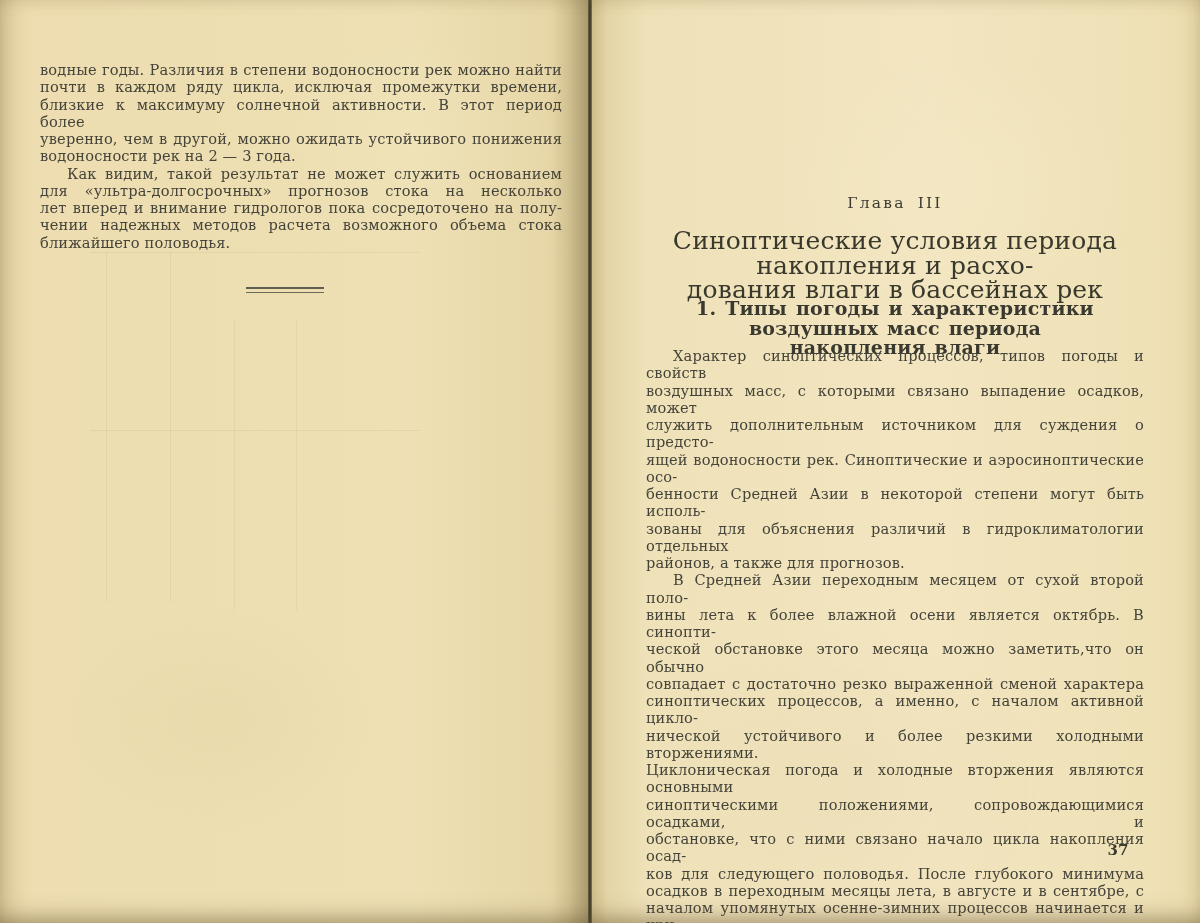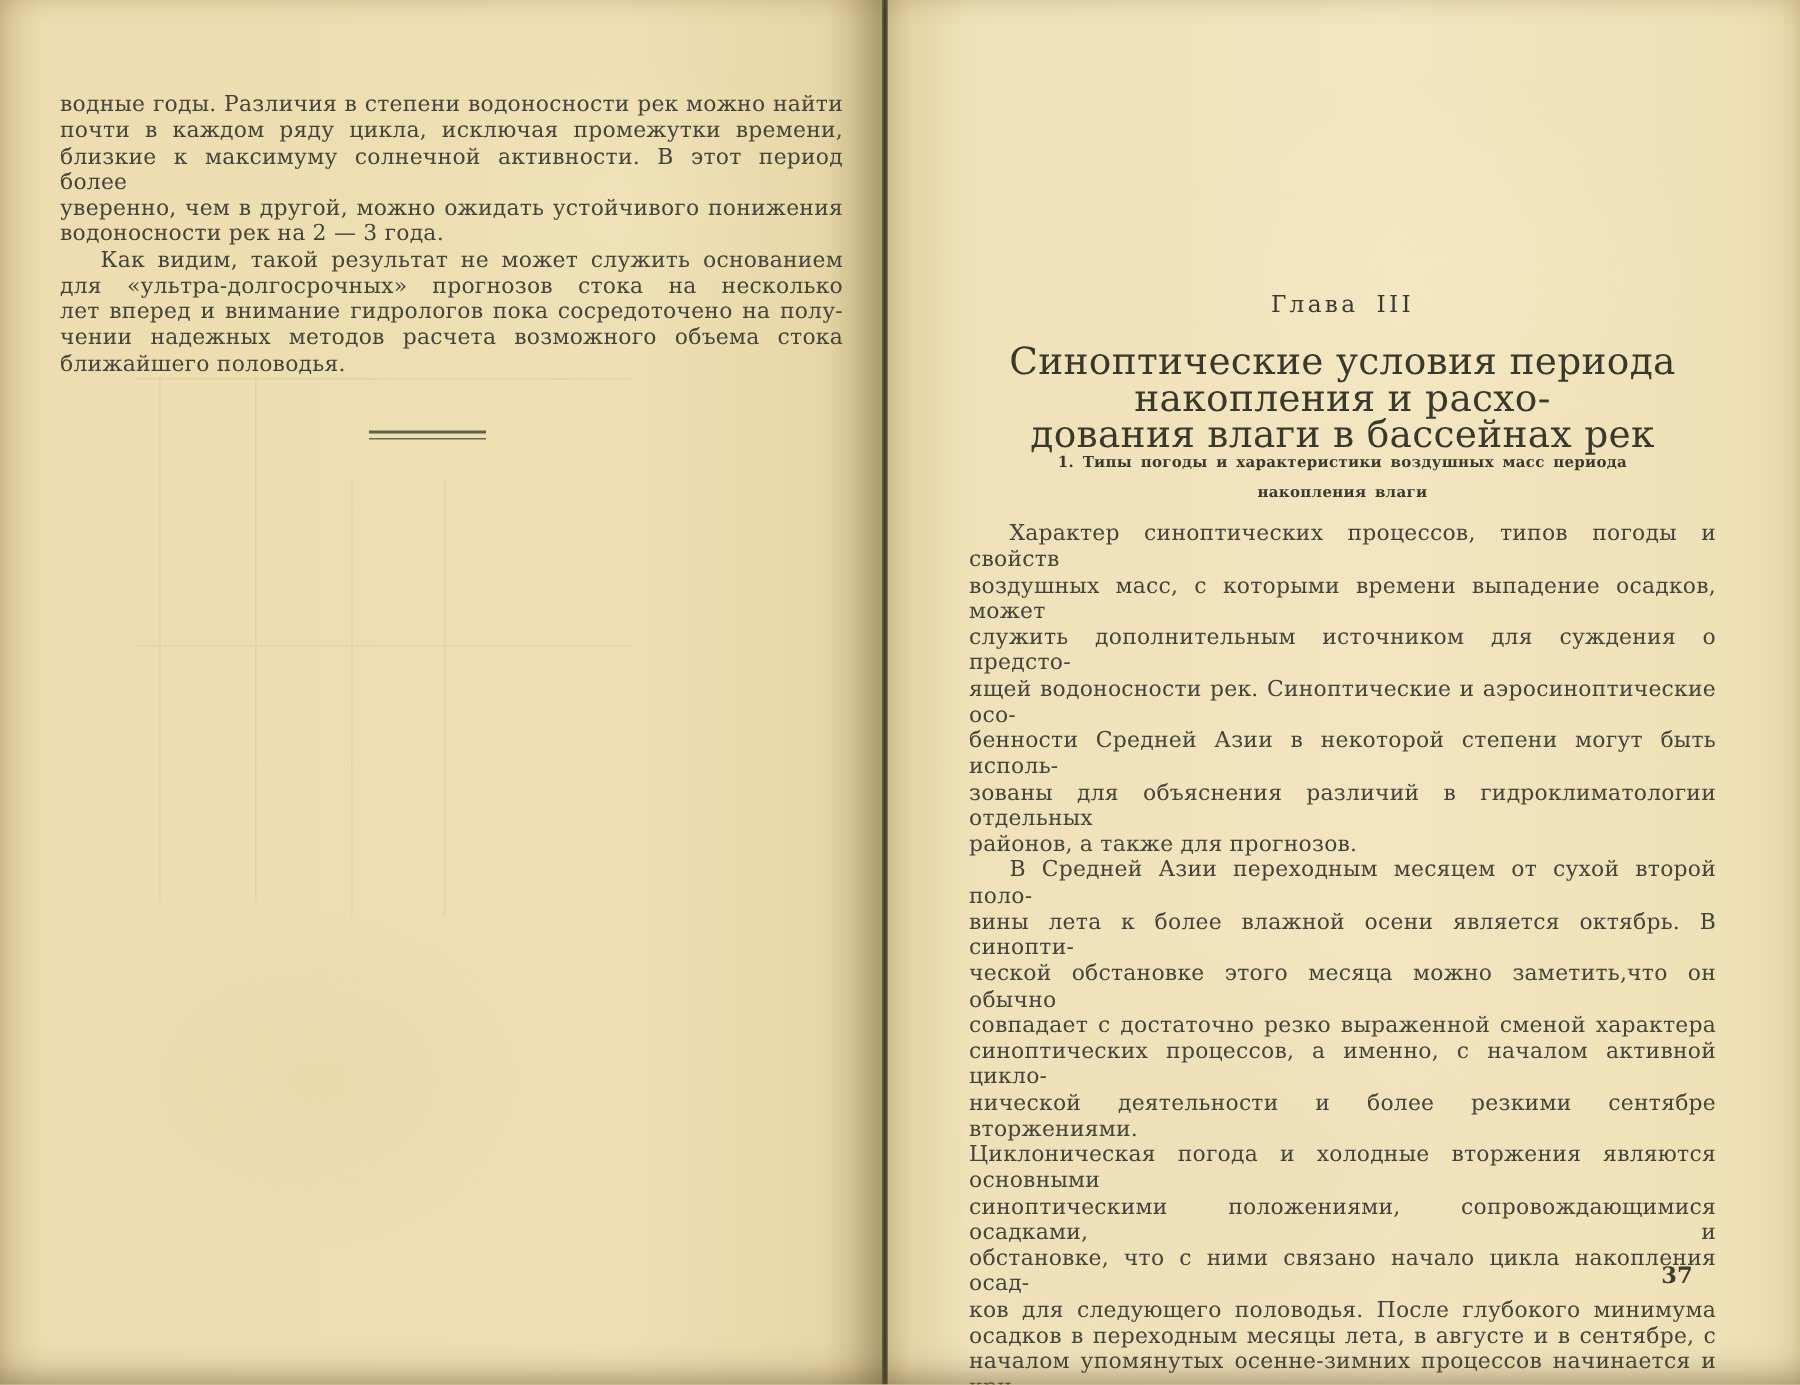--- a/index.html
+++ b/index.html
@@ -63,21 +63,21 @@
     text-align:center;font-size:15.5px;
     letter-spacing:2.2px;word-spacing:5px;color:#3d3c31;
   }
   .chapter-title{
     position:absolute;left:642px;top:229px;width:506px;
     text-align:center;font-size:25px;line-height:24.5px;
     color:#39382d;letter-spacing:.2px;
   }
   .section-heading{
     position:absolute;left:646px;top:299px;width:498px;
-    text-align:center;font-weight:bold;font-size:10px;line-height:19.5px;
+    text-align:center;font-weight:bold;font-size:19px;line-height:19.5px;
     color:#3a3930;letter-spacing:.2px;word-spacing:2px;
   }
   .page-num{
     position:absolute;left:1098px;top:841px;width:40px;
     font-weight:bold;font-size:15px;color:#3c3b30;text-align:center;
   }
   
   .mottle{position:absolute;inset:0;pointer-events:none;opacity:.5;
     background:
       radial-gradient(220px 160px at 18% 78%, rgba(205,185,135,.25), rgba(0,0,0,0) 70%),
@@ -129,34 +129,34 @@
       <div>Синоптические условия периода накопления и расхо-</div>
       <div>дования влаги в бассейнах рек</div>
     </div>
   <div class="section-heading">
       <div>1. Типы погоды и характеристики воздушных масс периода</div>
       <div>накопления влаги</div>
     </div>
   <div class="textcol right-col">
       <div class="para">
         <div class="line indent">Характер синоптических процессов, типов погоды и свойств</div>
-        <div class="line">воздушных масс, с которыми времени выпадение осадков, может</div>
+        <div class="line">воздушных масс, с которыми связано выпадение осадков, может</div>
         <div class="line">служить дополнительным источником для суждения о предсто-</div>
         <div class="line">ящей водоносности рек. Синоптические и аэросиноптические осо-</div>
         <div class="line">бенности Средней Азии в некоторой степени могут быть исполь-</div>
         <div class="line">зованы для объяснения различий в гидроклиматологии отдельных</div>
         <div class="line last-left">районов, а также для прогнозов.</div>
       </div>
       <div class="para">
         <div class="line indent">В Средней Азии переходным месяцем от сухой второй поло-</div>
         <div class="line">вины лета к более влажной осени является октябрь. В синопти-</div>
         <div class="line">ческой обстановке этого месяца можно заметить,что он обычно</div>
         <div class="line">совпадает с достаточно резко выраженной сменой характера</div>
         <div class="line">синоптических процессов, а именно, с началом активной цикло-</div>
-        <div class="line">нической деятельности и более резкими сентябре вторжениями.</div>
+        <div class="line">нической устойчивого и более резкими холодными вторжениями.</div>
         <div class="line">Циклоническая погода и холодные вторжения являются основными</div>
         <div class="line">синоптическими положениями, сопровождающимися осадками, и</div>
         <div class="line">обстановке, что с ними связано начало цикла накопления осад-</div>
         <div class="line">ков для следующего половодья. После глубокого минимума</div>
         <div class="line">осадков в переходным месяцы лета, в августе и в сентябре, с</div>
         <div class="line">началом упомянутых осенне-зимних процессов начинается и кри-</div>
       </div>
     </div>
   <div class="page-num">37</div>
 

